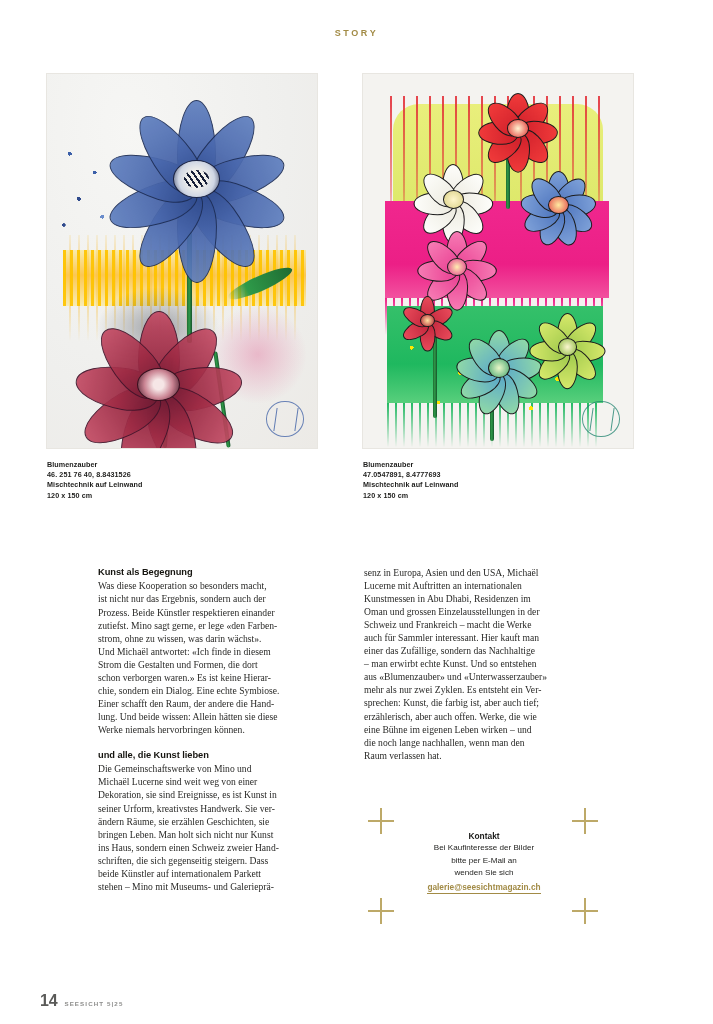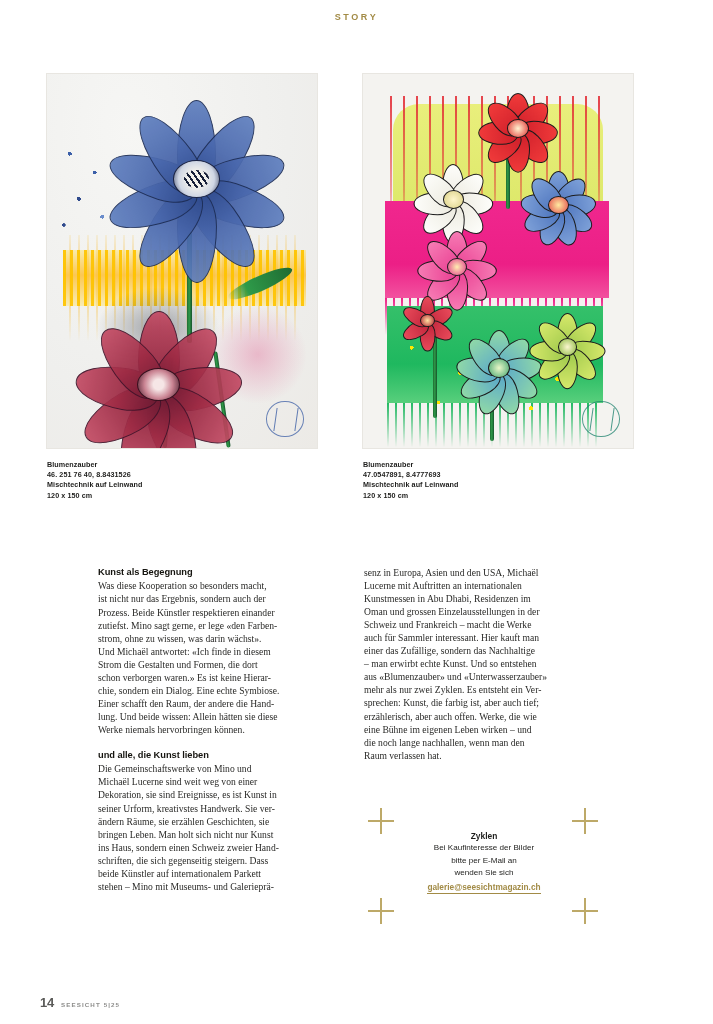--- a/index.html
+++ b/index.html
@@ -16,21 +16,21 @@
     position: relative;
     width: 713px;
     height: 1024px;
     background: #ffffff;
     overflow: hidden;
   }
 
   
   .story-header {
     position: absolute;
-    top: 12px;
+    top: 28px;
     left: 0;
     width: 713px;
     text-align: center;
     font-size: 9px;
     font-weight: bold;
     letter-spacing: 2.6px;
     color: #a28b46;
   }
 
   
@@ -337,21 +337,21 @@
   
   .footer {
     position: absolute;
     left: 40px;
     bottom: 14px;
     display: flex;
     align-items: baseline;
     gap: 7px;
   }
   .footer .pageno {
-    font-size: 13px;
+    font-size: 16px;
     font-weight: bold;
     color: #5a5a58;
     letter-spacing: -.2px;
   }
   .footer .pubname {
     font-size: 6.2px;
     font-weight: bold;
     letter-spacing: 1.1px;
     color: #8d8d8b;
   }
@@ -576,21 +576,21 @@
       <span class="line">Raum verlassen hat.</span>
     </p>
   </div>
 
   <div class="cross cross-tl"></div>
   <div class="cross cross-tr"></div>
   <div class="cross cross-bl"></div>
   <div class="cross cross-br"></div>
 
   <div class="contact">
-    <div class="ctitle">Zyklen</div>
+    <div class="ctitle">Kontakt</div>
     <div>Bei Kaufinteresse der Bilder</div>
     <div>bitte per E-Mail an</div>
     <div>wenden Sie sich</div>
     <a class="cmail" href="#">galerie@seesichtmagazin.ch</a>
   </div>
 
   <div class="footer">
     <span class="pageno">14</span>
     <span class="pubname">SEESICHT 5|25</span>
   </div>

